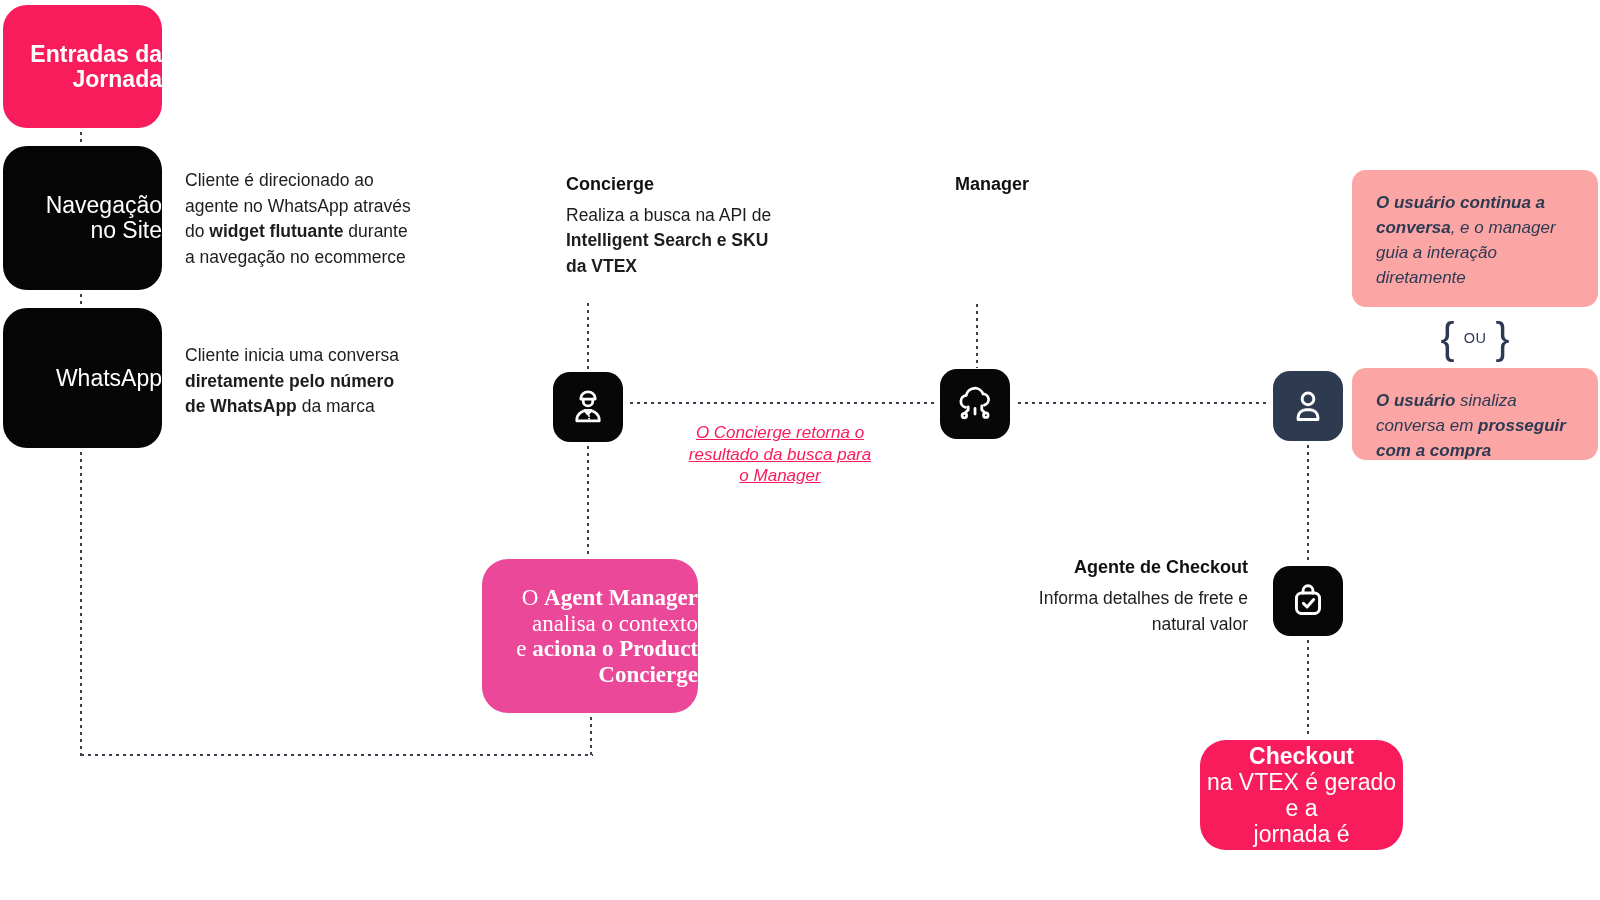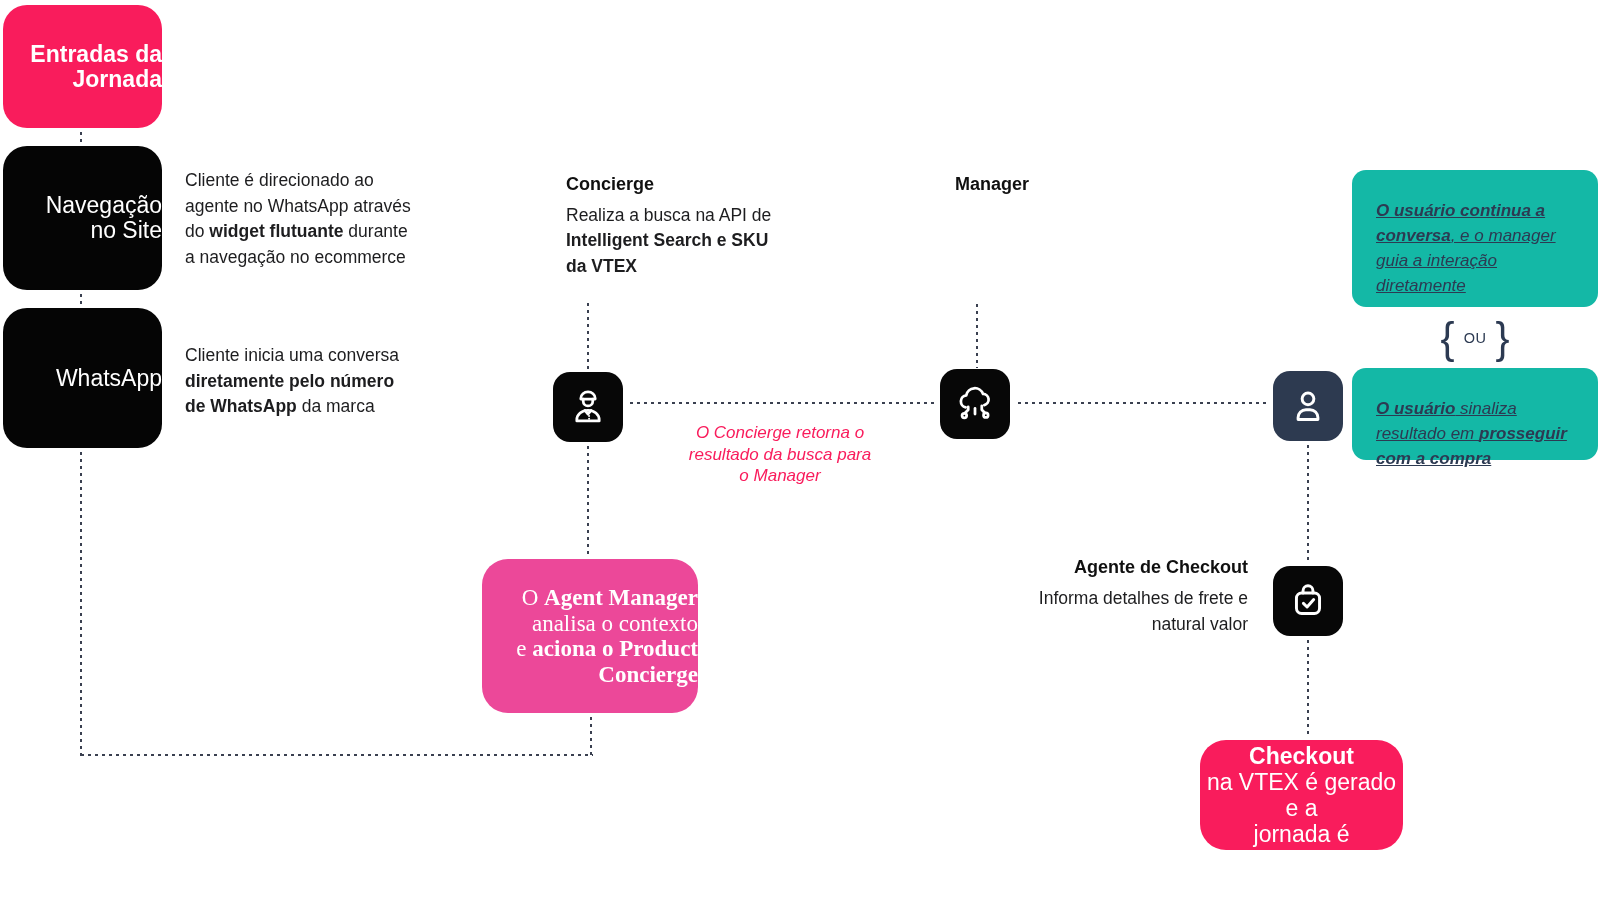--- a/index.html
+++ b/index.html
@@ -13,22 +13,22 @@
   .node.black{background:#050505;border-radius:24px;}
   .node.big-black{background:#ec4899;border-radius:26px;font-family:Liberation Serif, serif;}
   .node.big-pink{background:#F91C5C;border-radius:26px;}
 
   
   .lbl{position:absolute;font-size:17.5px;line-height:25.5px;color:#1d1d1f;}
   .ttl{font-size:18px;font-weight:700;color:#101010;margin-bottom:5px;}
   .right{text-align:right;}
 
   
-  .gray{position:absolute;background:#14b8a6;border-radius:14px;color:#2C3A52;
-        font-style:italic;font-size:17px;line-height:25px;padding:28px 24px;box-sizing:border-box;text-decoration:underline;}
+  .gray{position:absolute;background:#fca5a5;border-radius:14px;color:#2C3A52;
+        font-style:italic;font-size:17px;line-height:25px;padding:20px 24px;box-sizing:border-box;}
 
   
   .note{position:absolute;color:#F91C5C;font-style:italic;font-weight:500;text-align:center;
         font-size:17px;line-height:21.5px;}
 
   
   .tile{position:absolute;width:70px;height:70px;border-radius:17px;background:#070707;
         display:flex;align-items:center;justify-content:center;}
   .tile.navy{background:#2D3A50;}
   .tile svg{width:44px;height:44px;}
@@ -91,40 +91,40 @@
   </div>
 
   <div class="lbl right" style="left:948px;top:554px;width:300px;line-height:26px;">
     <div class="ttl">Agente de Checkout</div>
     <div class="rich">
         <div><span>Informa detalhes de frete e</span></div>
         <div><span>natural valor</span></div>
       </div>
   </div>
 
-  <div class="note rich" style="left:630px;top:422px;width:300px;">
+  <div class="note rich" style="left:630px;top:422px;width:300px;text-decoration:underline;">
       <div><span>O Concierge retorna o</span></div>
       <div><span>resultado da busca para</span></div>
       <div><span>o Manager</span></div>
     </div>
 
   <div class="gray rich" style="left:1352px;top:170px;width:246px;height:137px;">
       <div><span class="b">O usuário continua a</span></div>
       <div><span class="b">conversa</span><span>, e o manager</span></div>
       <div><span>guia a interação</span></div>
       <div><span>diretamente</span></div>
     </div>
   <div class="or" style="left:1415px;top:312px;width:120px;height:52px;">
     <span class="brace">{</span>
     <span class="ou">OU</span>
     <span class="brace">}</span>
   </div>
   <div class="gray rich" style="left:1352px;top:368px;width:246px;height:92px;">
       <div><span class="b">O usuário</span><span> sinaliza</span></div>
-      <div><span>resultado em </span><span class="b">prosseguir</span></div>
+      <div><span>conversa em </span><span class="b">prosseguir</span></div>
       <div><span class="b">com a compra</span></div>
     </div>
 
   <div class="node big-black rich" style="left:482px;top:559px;width:216px;height:154px;line-height:25.5px;">
       <div><span>O </span><span class="b">Agent Manager</span></div>
       <div><span>analisa o contexto</span></div>
       <div><span>e </span><span class="b">aciona o Product</span></div>
       <div><span class="b">Concierge</span></div>
     </div>
 

